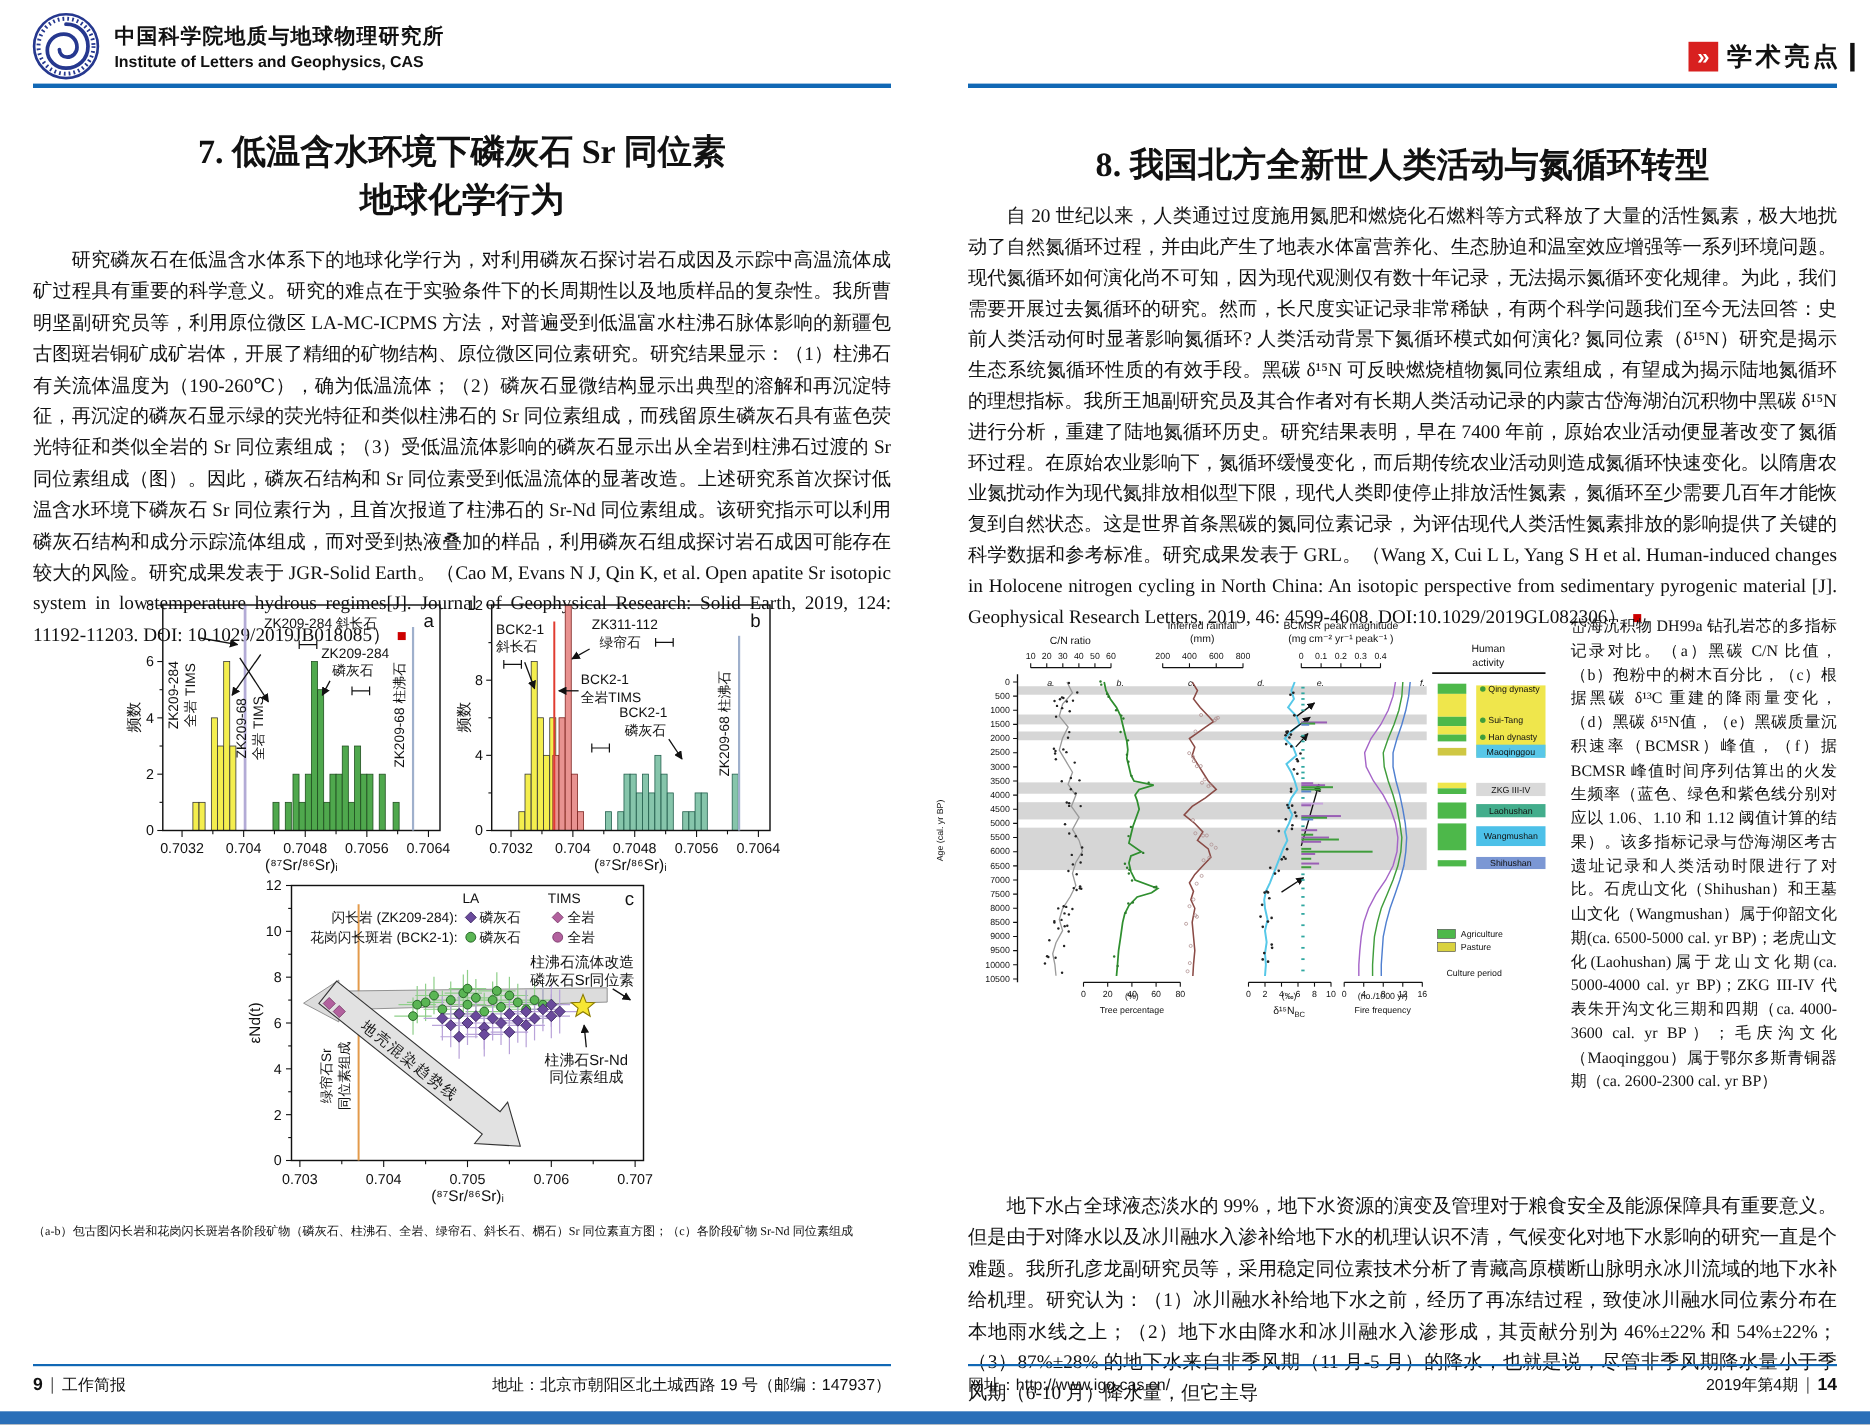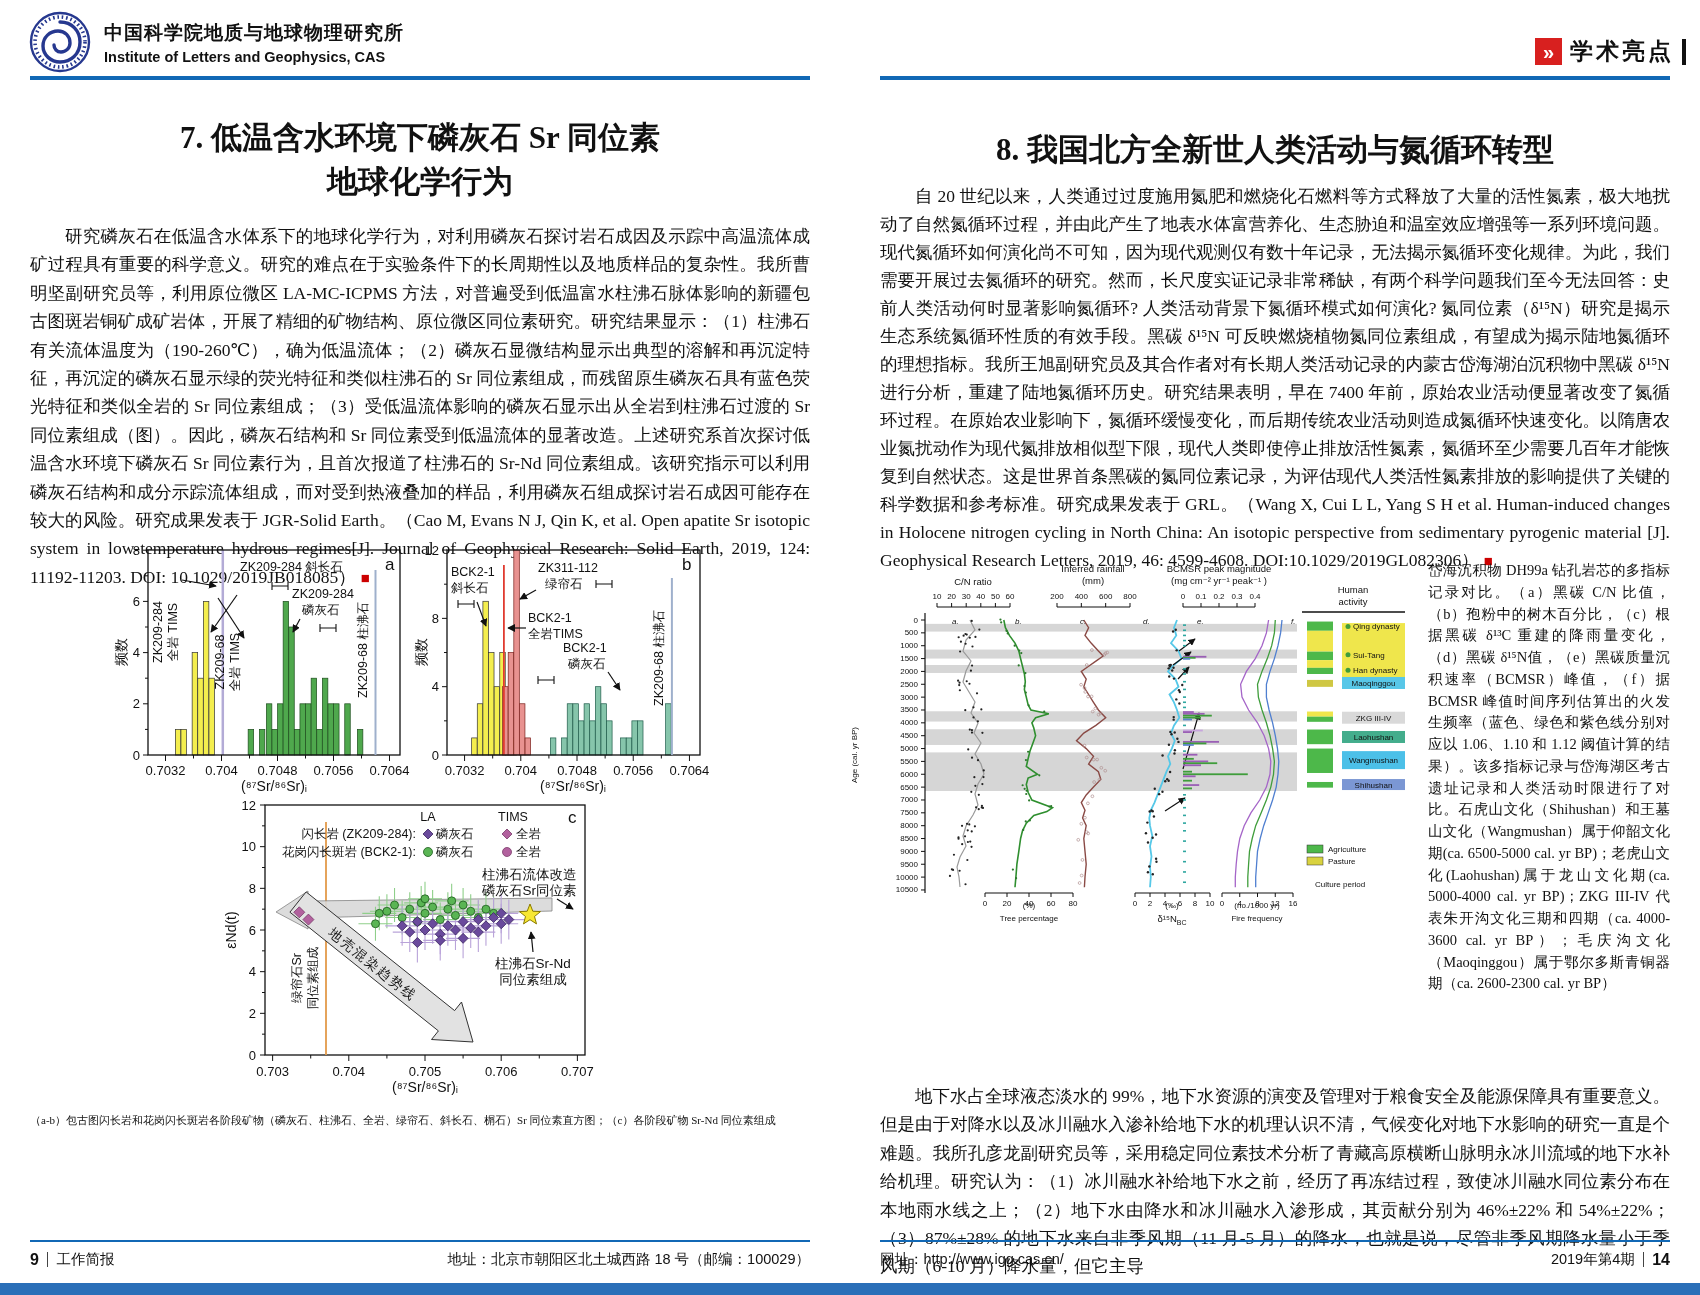--- a/index.html
+++ b/index.html
@@ -916,21 +916,21 @@
   <p class="body b9">地下水占全球液态淡水的 99%，地下水资源的演变及管理对于粮食安全及能源保障具有重要意义。但是由于对降水以及冰川融水入渗补给地下水的机理认识不清，气候变化对地下水影响的研究一直是个难题。我所孔彦龙副研究员等，采用稳定同位素技术分析了青藏高原横断山脉明永冰川流域的地下水补给机理。研究认为：（1）冰川融水补给地下水之前，经历了再冻结过程，致使冰川融水同位素分布在本地雨水线之上；（2）地下水由降水和冰川融水入渗形成，其贡献分别为 46%±22% 和 54%±22%；（3）87%±28% 的地下水来自非季风期（11 月-5 月）的降水，也就是说，尽管非季风期降水量小于季风期（6-10 月）降水量，但它主导</p>
 
   <div class="f-rule rule-left" style="left:30px;width:780px;"></div>
   <div class="f-rule" style="left:880px;width:790px;"></div>
   <div class="footer-item f-left">
     <span class="fnum">9</span>
       <span class="fdiv"></span>
       <span>工作简报</span>
   </div>
   <div class="footer-item f-addr">
-      <span>地址：北京市朝阳区北土城西路 18 号（邮编：100029）</span>
+      <span>地址：北京市朝阳区北土城西路 19 号（邮编：147937）</span>
     </div>
   <div class="footer-item f-web">
       <span>网址：http://www.igg.cas.cn/</span>
     </div>
   <div class="footer-item f-right">
     <span>2019年第4期</span>
       <span class="fdiv"></span>
       <span class="fnum">14</span>
   </div>
   <div class="bottombar"></div>

